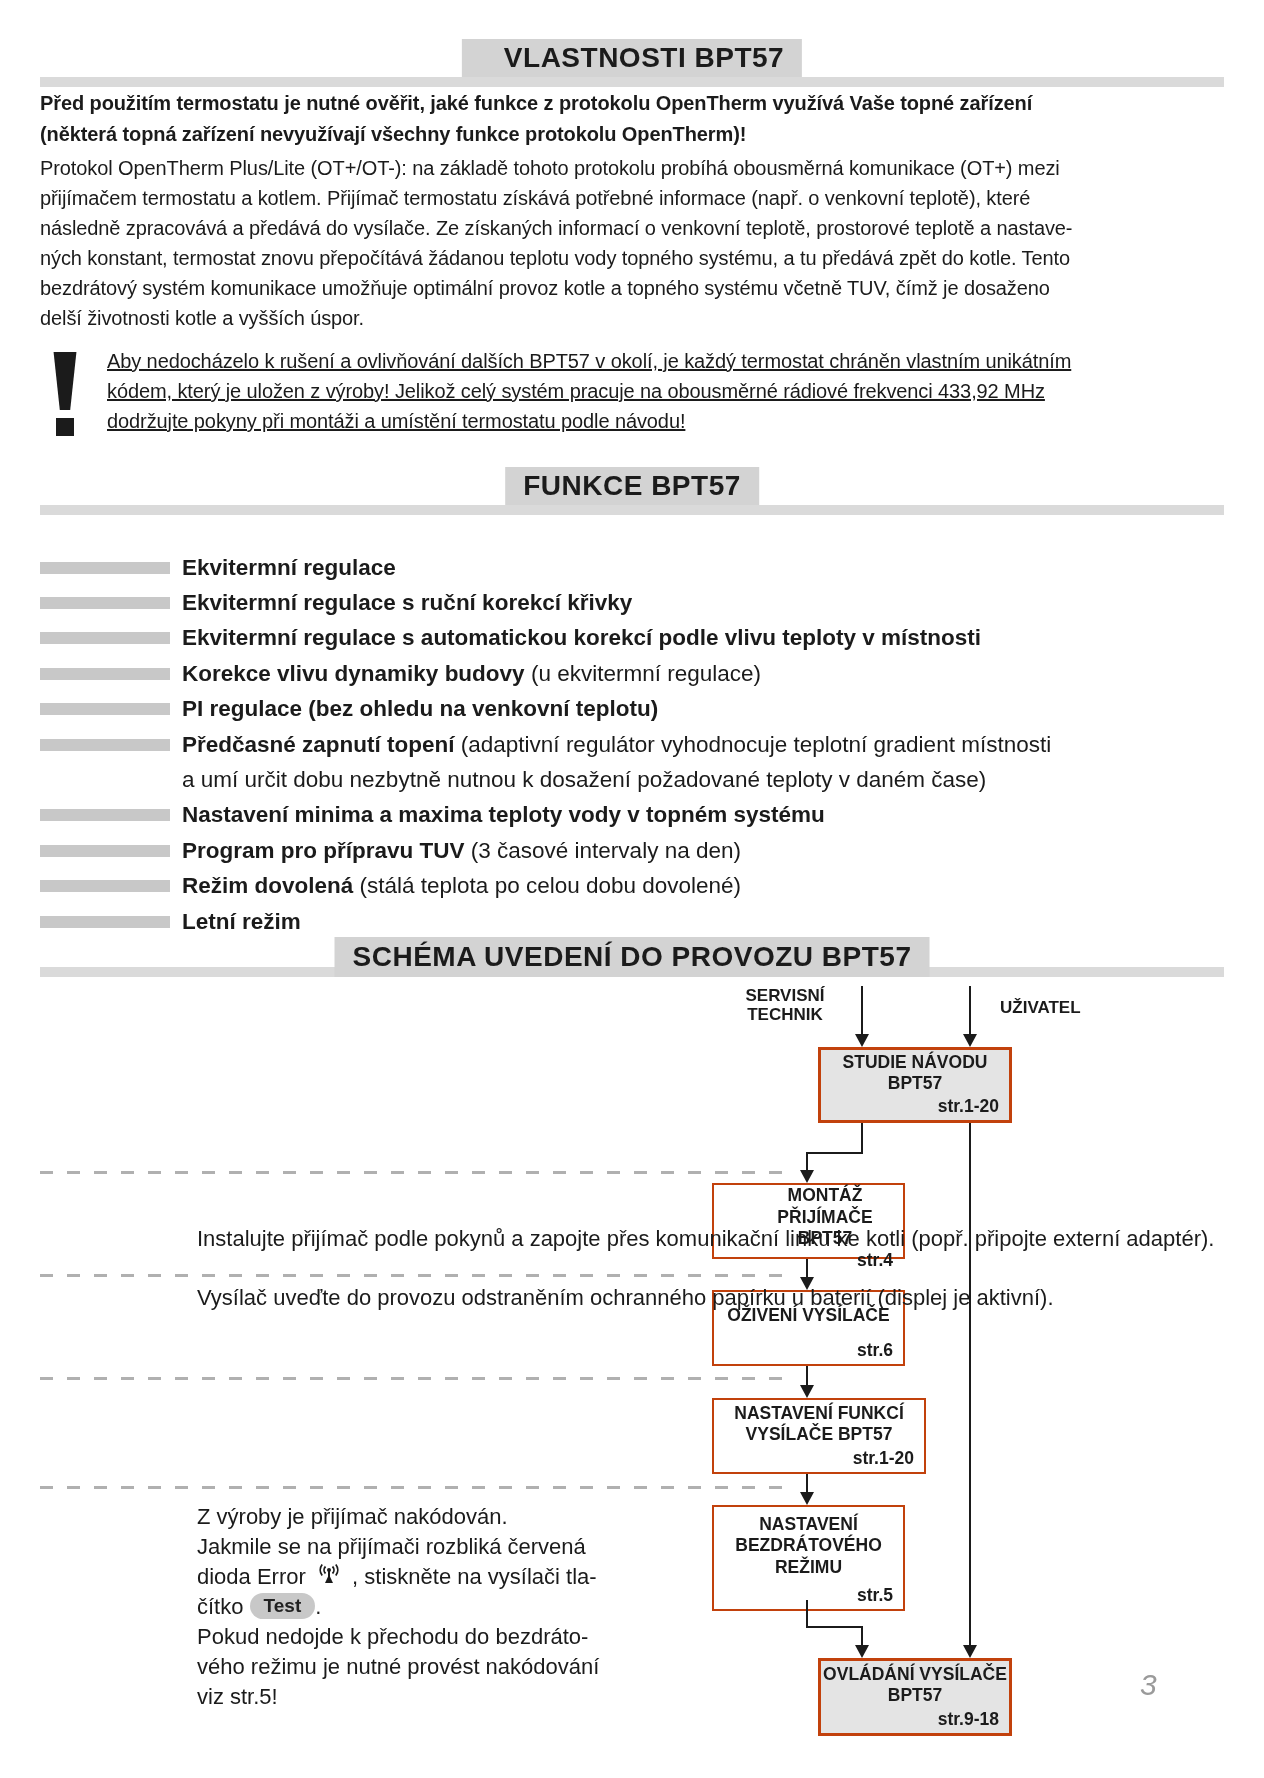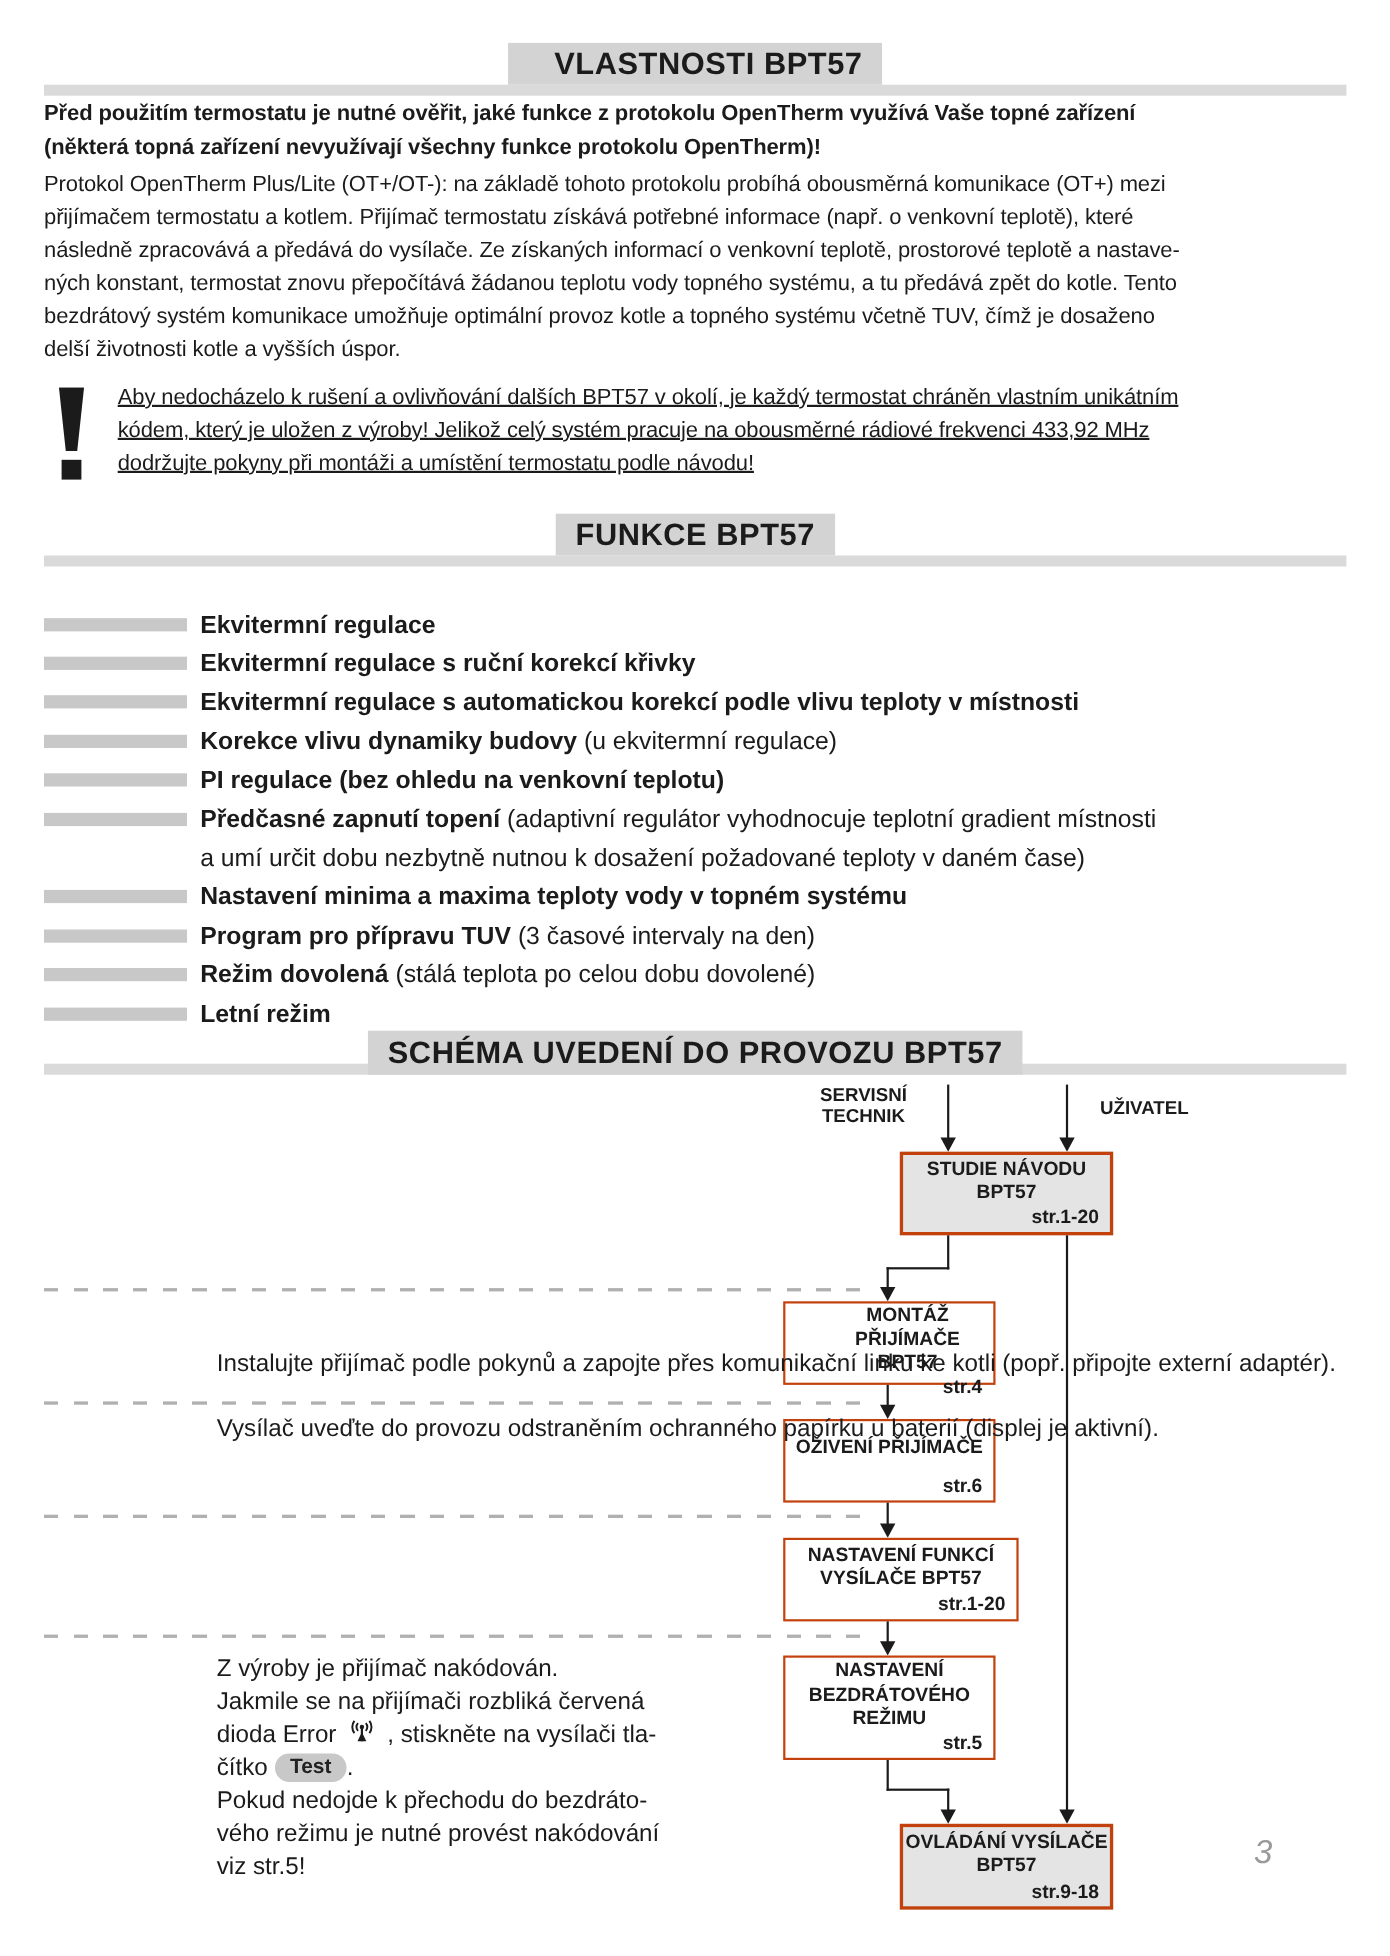--- a/index.html
+++ b/index.html
@@ -155,37 +155,37 @@
   <div class="fl-box" style="left:712px;top:1183px;width:193px;height:76px;padding-left:33px;">
     <div class="fl-title">MONTÁŽ PŘIJÍMAČE
 BPT57</div>
     <div class="fl-page">str.4</div>
   </div>
 
   <div class="fl-line" style="left:806px;top:1259px;width:2px;height:22px;"></div>
   <div class="fl-head" style="left:800px;top:1277px;"></div>
 
   <div class="fl-box" style="left:712px;top:1290px;width:193px;height:76px;">
-    <div class="fl-title">OŽIVENÍ PŘIJÍMAČE</div>
+    <div class="fl-title">OŽIVENÍ VYSÍLAČE</div>
     <div class="fl-page">str.6</div>
   </div>
 
   <div class="fl-line" style="left:806px;top:1366px;width:2px;height:23px;"></div>
   <div class="fl-head" style="left:800px;top:1385px;"></div>
 
   <div class="fl-box" style="left:712px;top:1398px;width:214px;height:76px;">
     <div class="fl-title">NASTAVENÍ FUNKCÍ
 VYSÍLAČE BPT57</div>
     <div class="fl-page">str.1-20</div>
   </div>
 
   <div class="fl-line" style="left:806px;top:1474px;width:2px;height:22px;"></div>
   <div class="fl-head" style="left:800px;top:1492px;"></div>
 
-  <div class="fl-box" style="left:712px;top:1505px;width:193px;height:95px;">
+  <div class="fl-box" style="left:712px;top:1505px;width:193px;height:106px;">
     <div class="fl-title">NASTAVENÍ
 BEZDRÁTOVÉHO
 REŽIMU</div>
     <div class="fl-page">str.5</div>
   </div>
 
   <div class="fl-line" style="left:806px;top:1600px;width:2px;height:28px;"></div>
   <div class="fl-line" style="left:806px;top:1626px;width:57px;height:2px;"></div>
   <div class="fl-line" style="left:861px;top:1626px;width:2px;height:21px;"></div>
   <div class="fl-head" style="left:855px;top:1645px;"></div>

